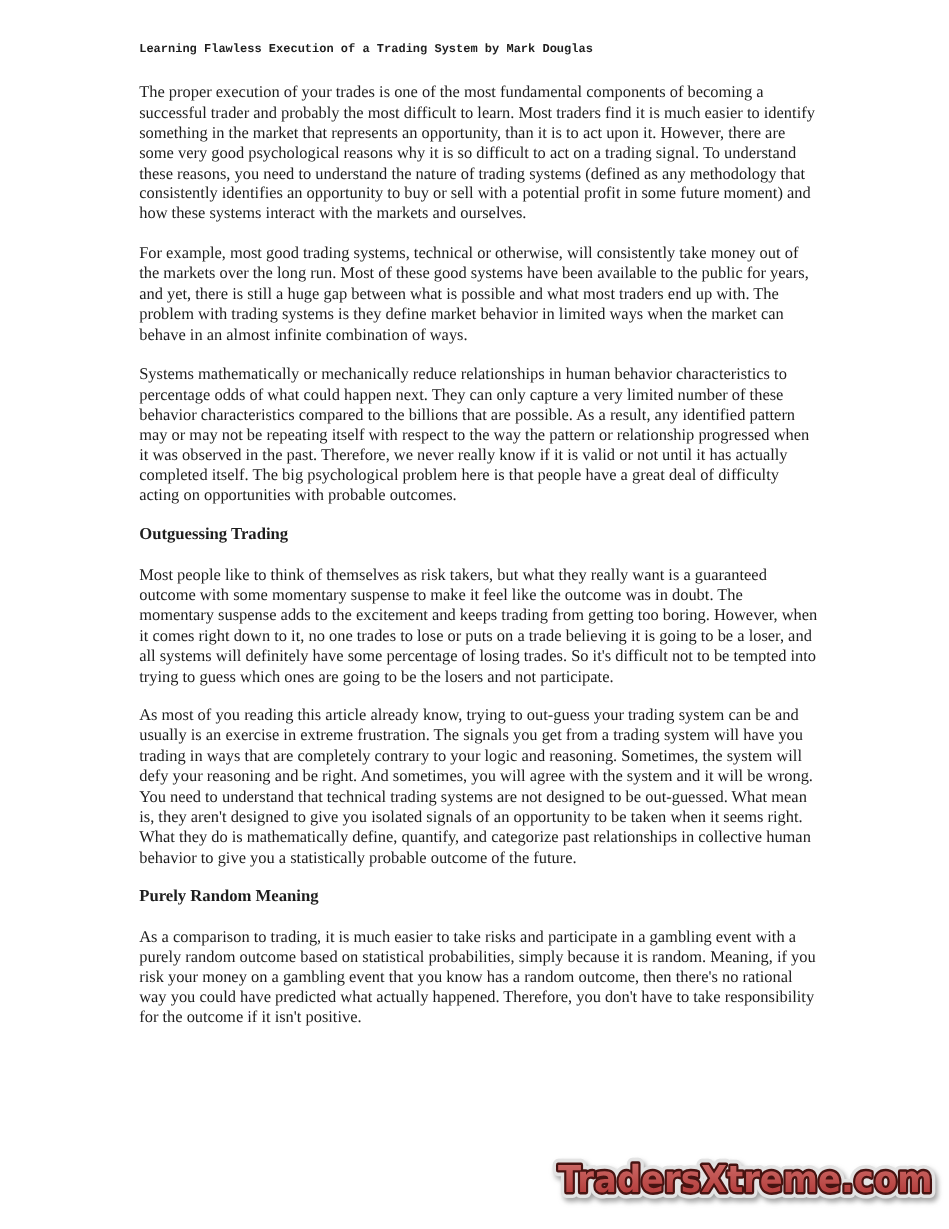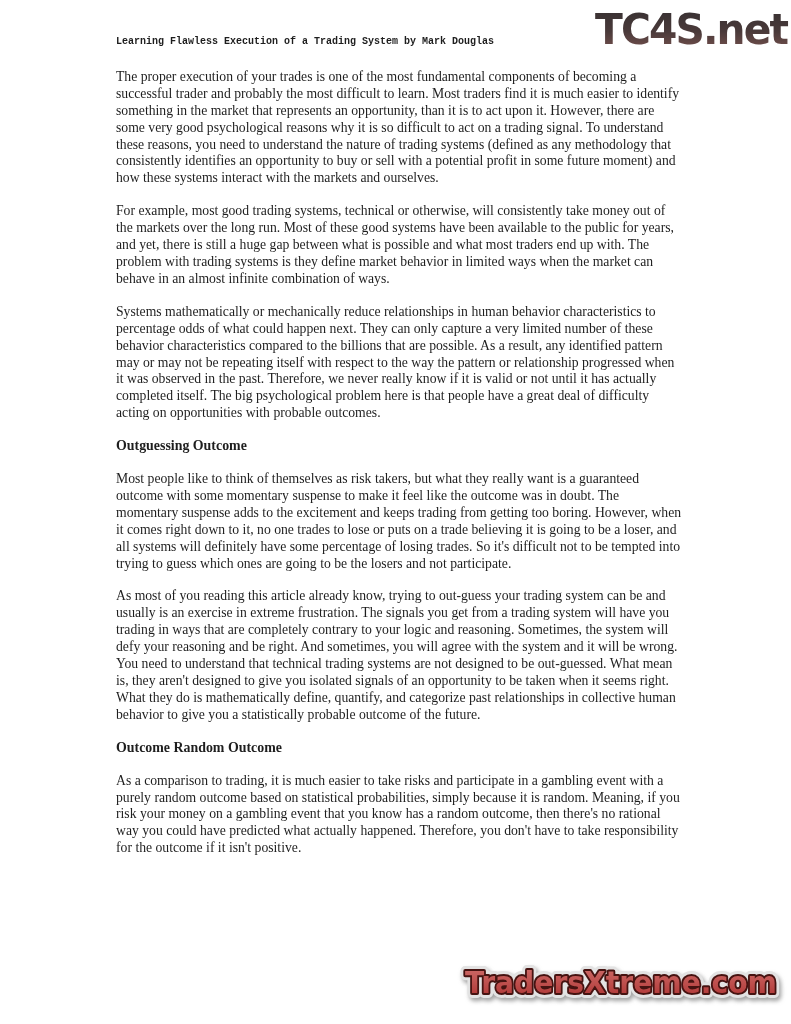--- a/index.html
+++ b/index.html
@@ -68,42 +68,30 @@
     width: 330px;
     height: 44px;
   }
   .footer-logo svg { filter: drop-shadow(2px 3px 2px rgba(140,140,140,0.8)); }
 </style>
 </head>
 <body>
 
 <div class="page">
 
-  <div class="tc4s-logo">
-    <svg width="200" height="52" viewBox="0 0 200 52" xmlns="http://www.w3.org/2000/svg">
-      <defs>
-        <linearGradient id="tcg" x1="0" y1="0" x2="0" y2="1">
-          <stop offset="0" stop-color="#332f30"></stop>
-          <stop offset="0.55" stop-color="#4a3a3a"></stop>
-          <stop offset="1" stop-color="#7c5551"></stop>
-        </linearGradient>
-      </defs>
-      <text x="4" y="41" font-family="DejaVu Sans, sans-serif" font-weight="bold" font-size="43" letter-spacing="-2" fill="url(#tcg)" textLength="192" lengthAdjust="spacingAndGlyphs">TC4S.net</text>
-    </svg>
-  </div>
 
   <div class="content">
     <h1>Learning Flawless Execution of a Trading System by Mark Douglas</h1>
     <p>The proper execution of your trades is one of the most fundamental components of becoming a successful trader and probably the most difficult to learn. Most traders find it is much easier to identify something in the market that represents an opportunity, than it is to act upon it. However, there are some very good psychological reasons why it is so difficult to act on a trading signal. To understand these reasons, you need to understand the nature of trading systems (defined as any methodology that consistently identifies an opportunity to buy or sell with a potential profit in some future moment) and how these systems interact with the markets and ourselves.</p>
     <p>For example, most good trading systems, technical or otherwise, will consistently take money out of the markets over the long run. Most of these good systems have been available to the public for years, and yet, there is still a huge gap between what is possible and what most traders end up with. The problem with trading systems is they define market behavior in limited ways when the market can behave in an almost infinite combination of ways.</p>
     <p>Systems mathematically or mechanically reduce relationships in human behavior characteristics to percentage odds of what could happen next. They can only capture a very limited number of these behavior characteristics compared to the billions that are possible. As a result, any identified pattern may or may not be repeating itself with respect to the way the pattern or relationship progressed when it was observed in the past. Therefore, we never really know if it is valid or not until it has actually completed itself. The big psychological problem here is that people have a great deal of difficulty acting on opportunities with probable outcomes.</p>
-    <h2>Outguessing Outcome</h2>
+    <h2>Outguessing Trading</h2>
     <p>Most people like to think of themselves as risk takers, but what they really want is a guaranteed outcome with some momentary suspense to make it feel like the outcome was in doubt. The momentary suspense adds to the excitement and keeps trading from getting too boring. However, when it comes right down to it, no one trades to lose or puts on a trade believing it is going to be a loser, and all systems will definitely have some percentage of losing trades. So it's difficult not to be tempted into trying to guess which ones are going to be the losers and not participate.</p>
     <p>As most of you reading this article already know, trying to out-guess your trading system can be and usually is an exercise in extreme frustration. The signals you get from a trading system will have you trading in ways that are completely contrary to your logic and reasoning. Sometimes, the system will defy your reasoning and be right. And sometimes, you will agree with the system and it will be wrong. You need to understand that technical trading systems are not designed to be out-guessed. What mean is, they aren't designed to give you isolated signals of an opportunity to be taken when it seems right. What they do is mathematically define, quantify, and categorize past relationships in collective human behavior to give you a statistically probable outcome of the future.</p>
-    <h2>Outcome Random Outcome</h2>
+    <h2>Purely Random Meaning</h2>
     <p>As a comparison to trading, it is much easier to take risks and participate in a gambling event with a purely random outcome based on statistical probabilities, simply because it is random. Meaning, if you risk your money on a gambling event that you know has a random outcome, then there's no rational way you could have predicted what actually happened. Therefore, you don't have to take responsibility for the outcome if it isn't positive.</p>
   </div>
 
 
   <div class="footer-logo">
     <svg width="330" height="44" viewBox="0 0 330 44" xmlns="http://www.w3.org/2000/svg">
       <defs>
         <linearGradient id="fxg" x1="0" y1="0" x2="0" y2="1">
           <stop offset="0" stop-color="#d1706d"></stop>
           <stop offset="1" stop-color="#ad3231"></stop>

